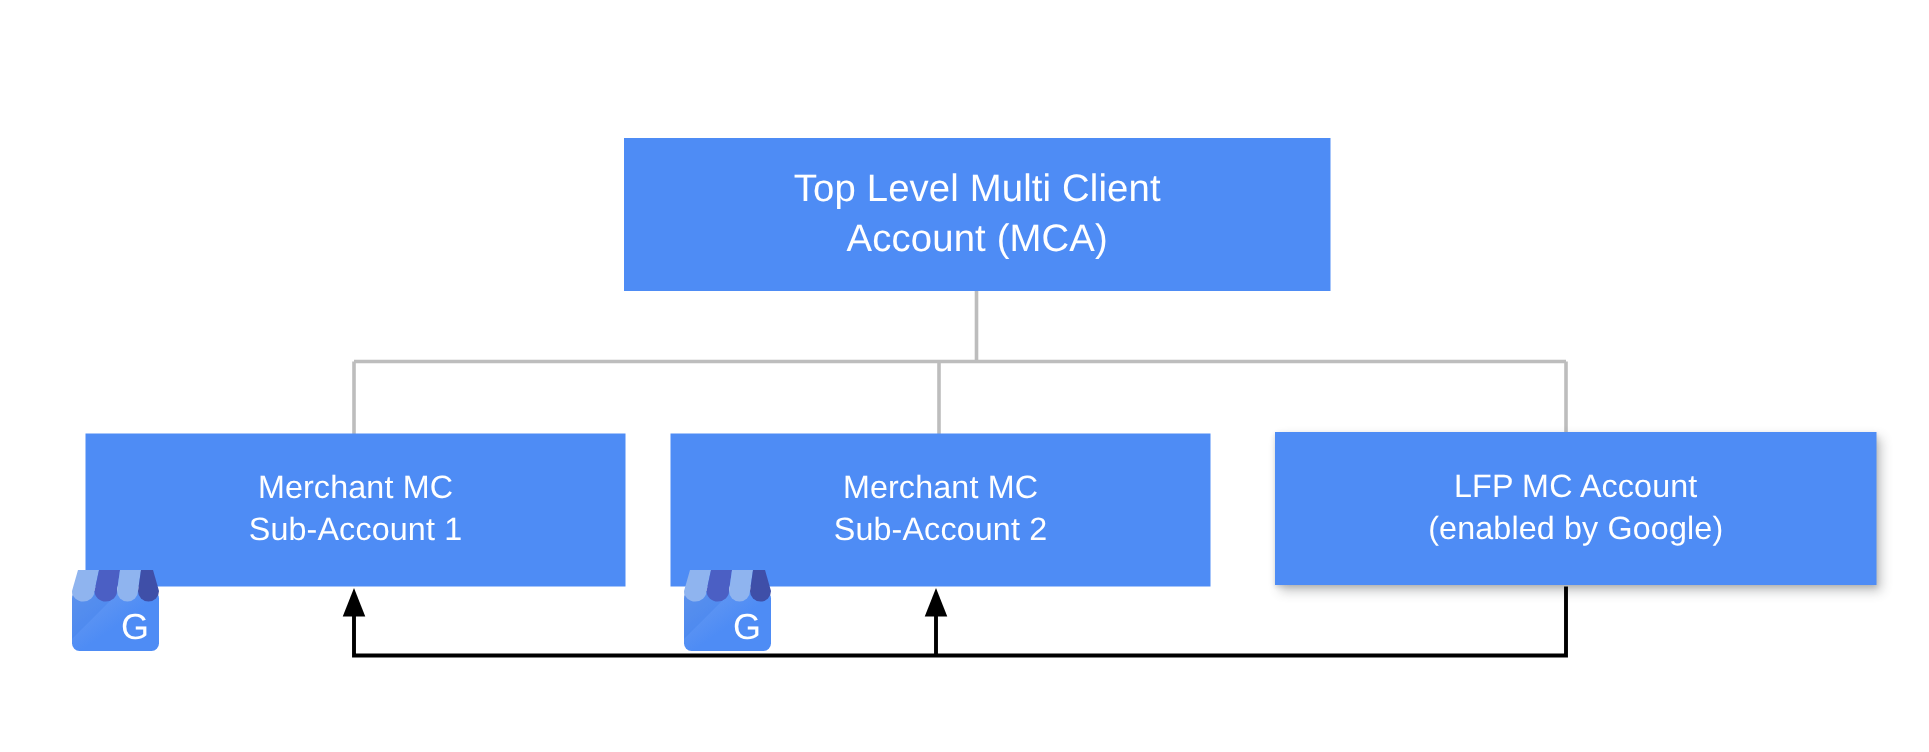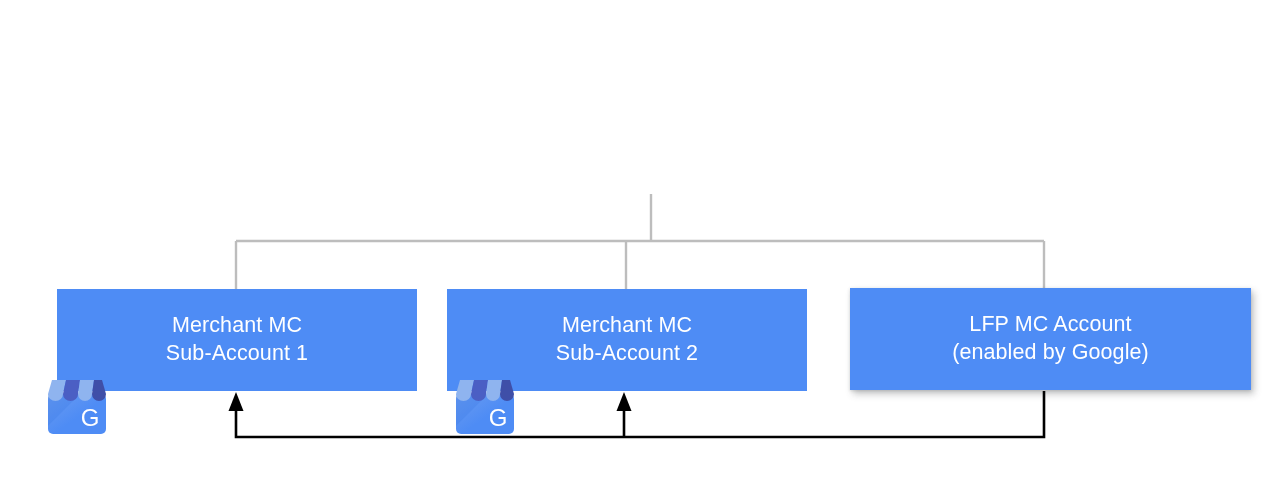--- a/index.html
+++ b/index.html
@@ -105,20 +105,24 @@
 
   <svg id="connectors-black" viewBox="0 0 1286 501" width="1286" height="501" aria-hidden="true">
     <g stroke="#000000" stroke-width="2.6" fill="none">
       <path d="M1044,391 L1044,437 L236,437 L236,400"></path>
       <path d="M624,437 L624,400"></path>
     </g>
     <polygon points="236,392 228.5,411 243.5,411" fill="#000000"></polygon>
     <polygon points="624,392 616.5,411 631.5,411" fill="#000000"></polygon>
   </svg>
 
+  <div class="node" id="node-mca" style="background: rgb(78, 140, 245);">
+    <span class="node-label" style="color: rgb(255, 255, 255);">Top Level Multi Client
+Account (MCA)</span>
+  </div>
 
   <div class="node" id="node-sub1" style="background: rgb(78, 140, 245);">
     <span class="node-label" style="color: rgb(255, 255, 255);">Merchant MC
 Sub-Account 1</span>
   </div>
 
   <div class="node" id="node-sub2" style="background: rgb(78, 140, 245);">
     <span class="node-label" style="color: rgb(255, 255, 255);">Merchant MC
 Sub-Account 2</span>
   </div>

